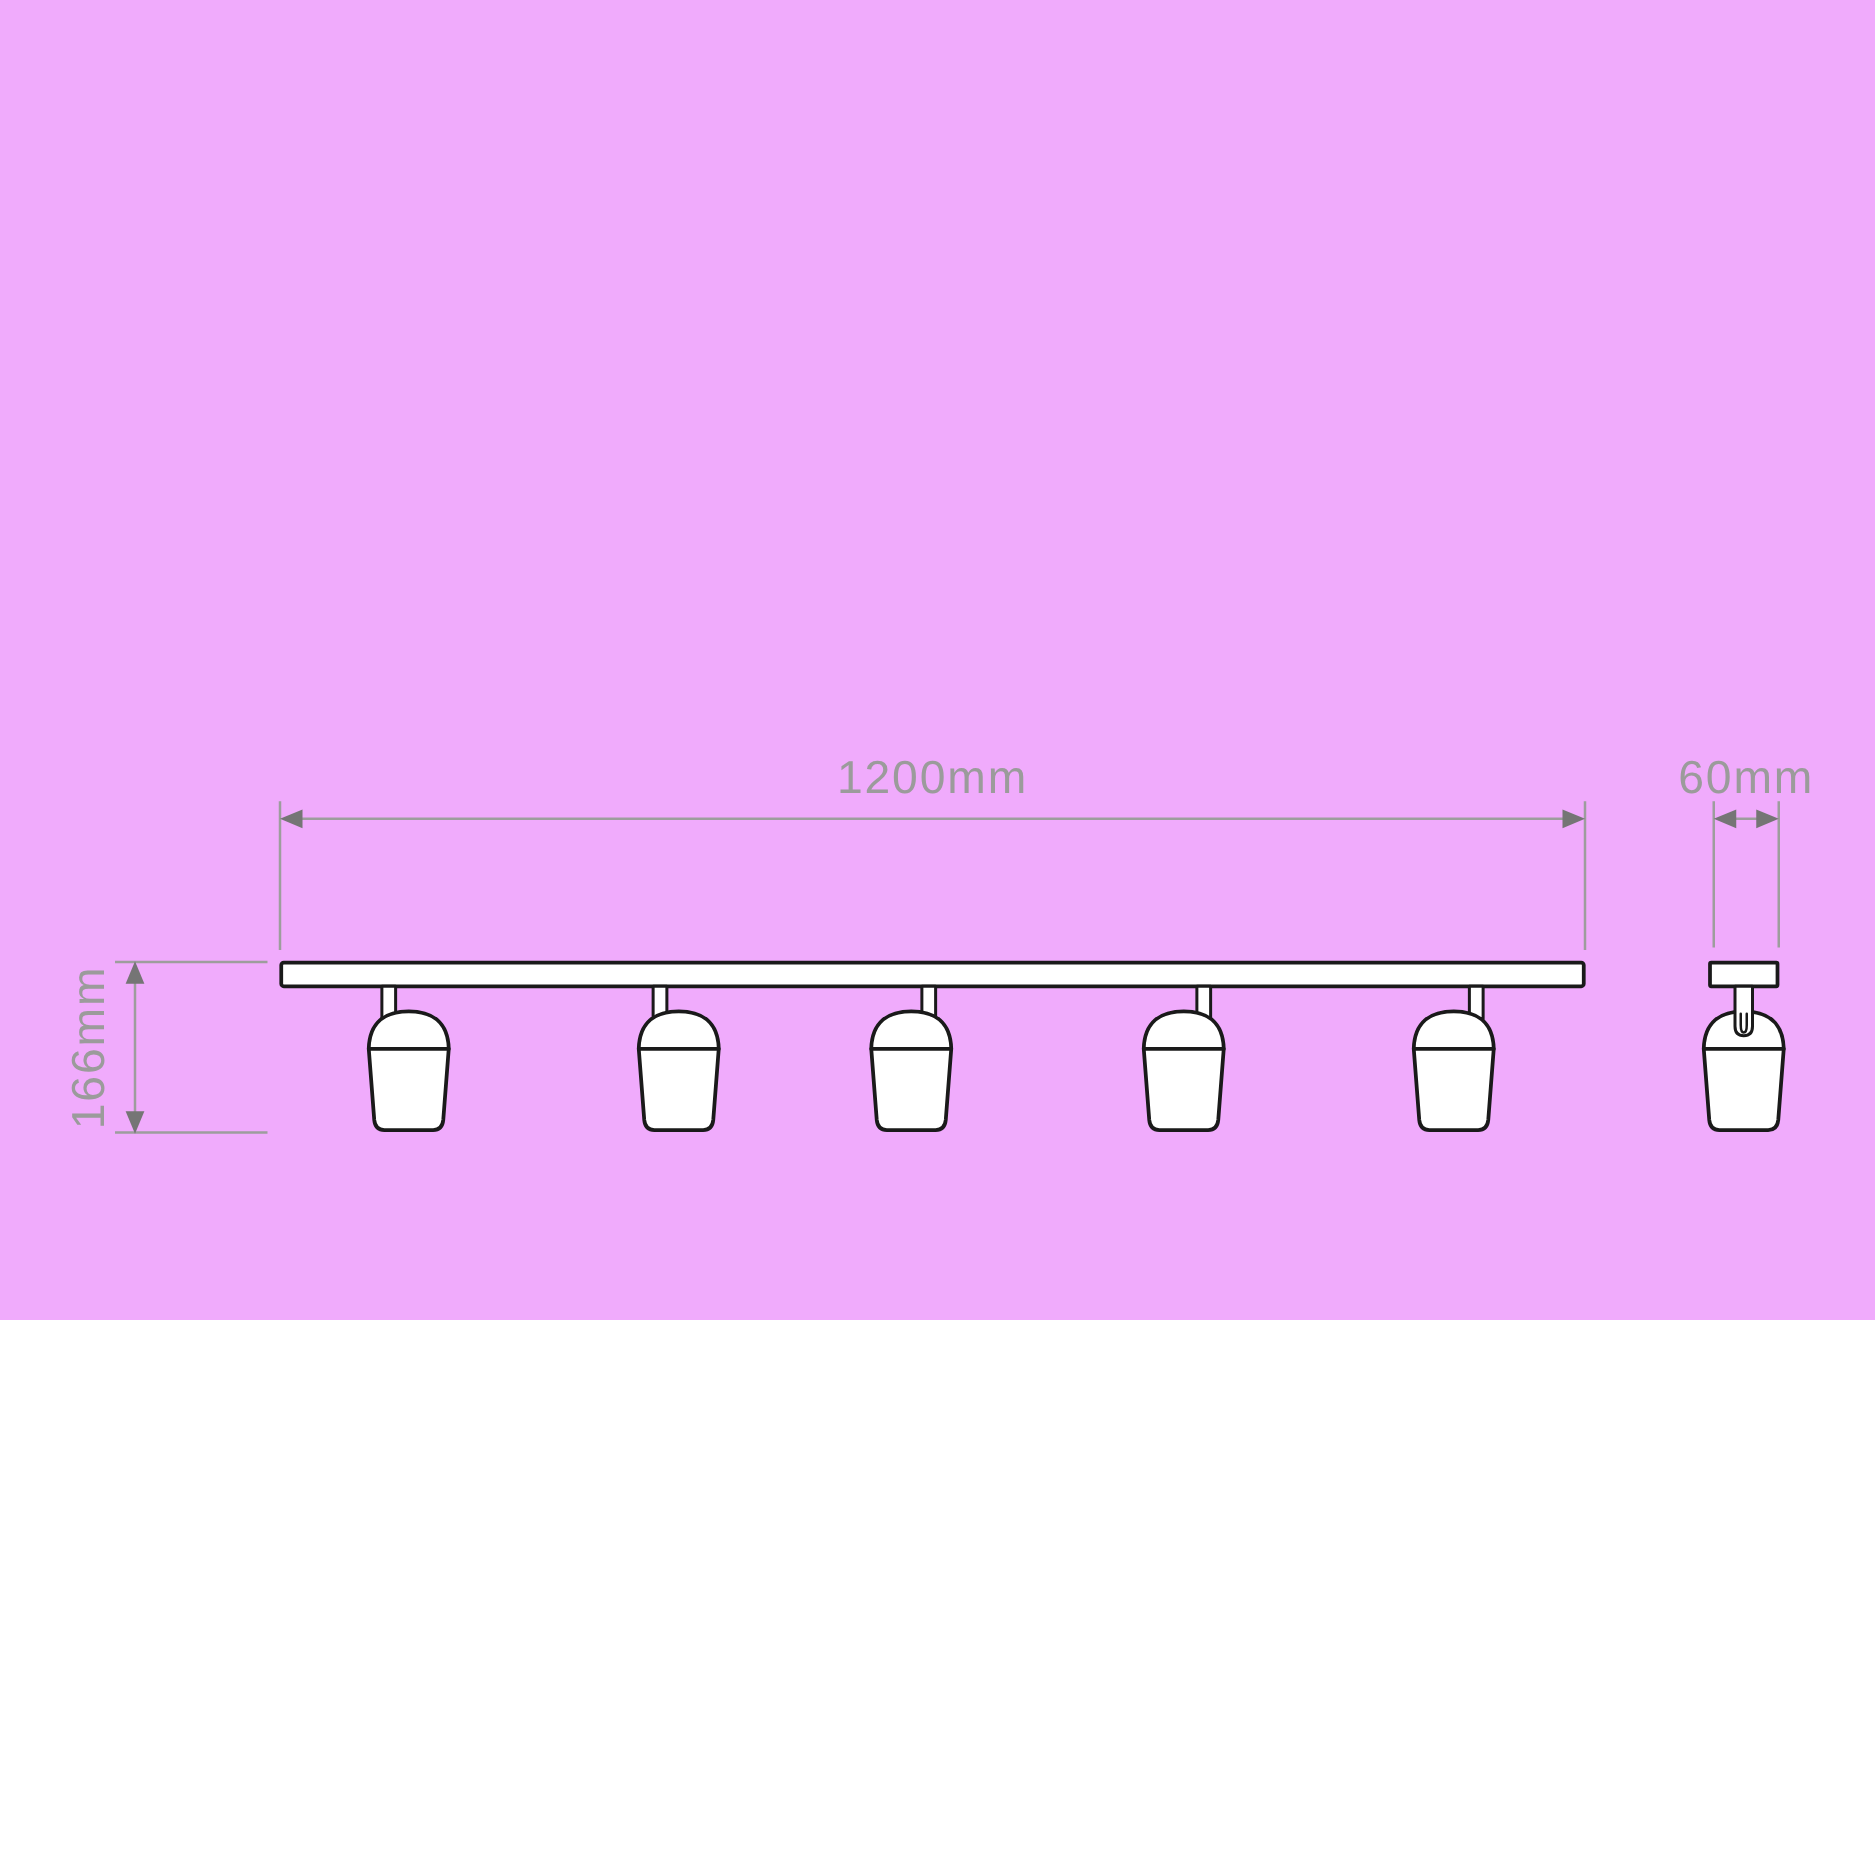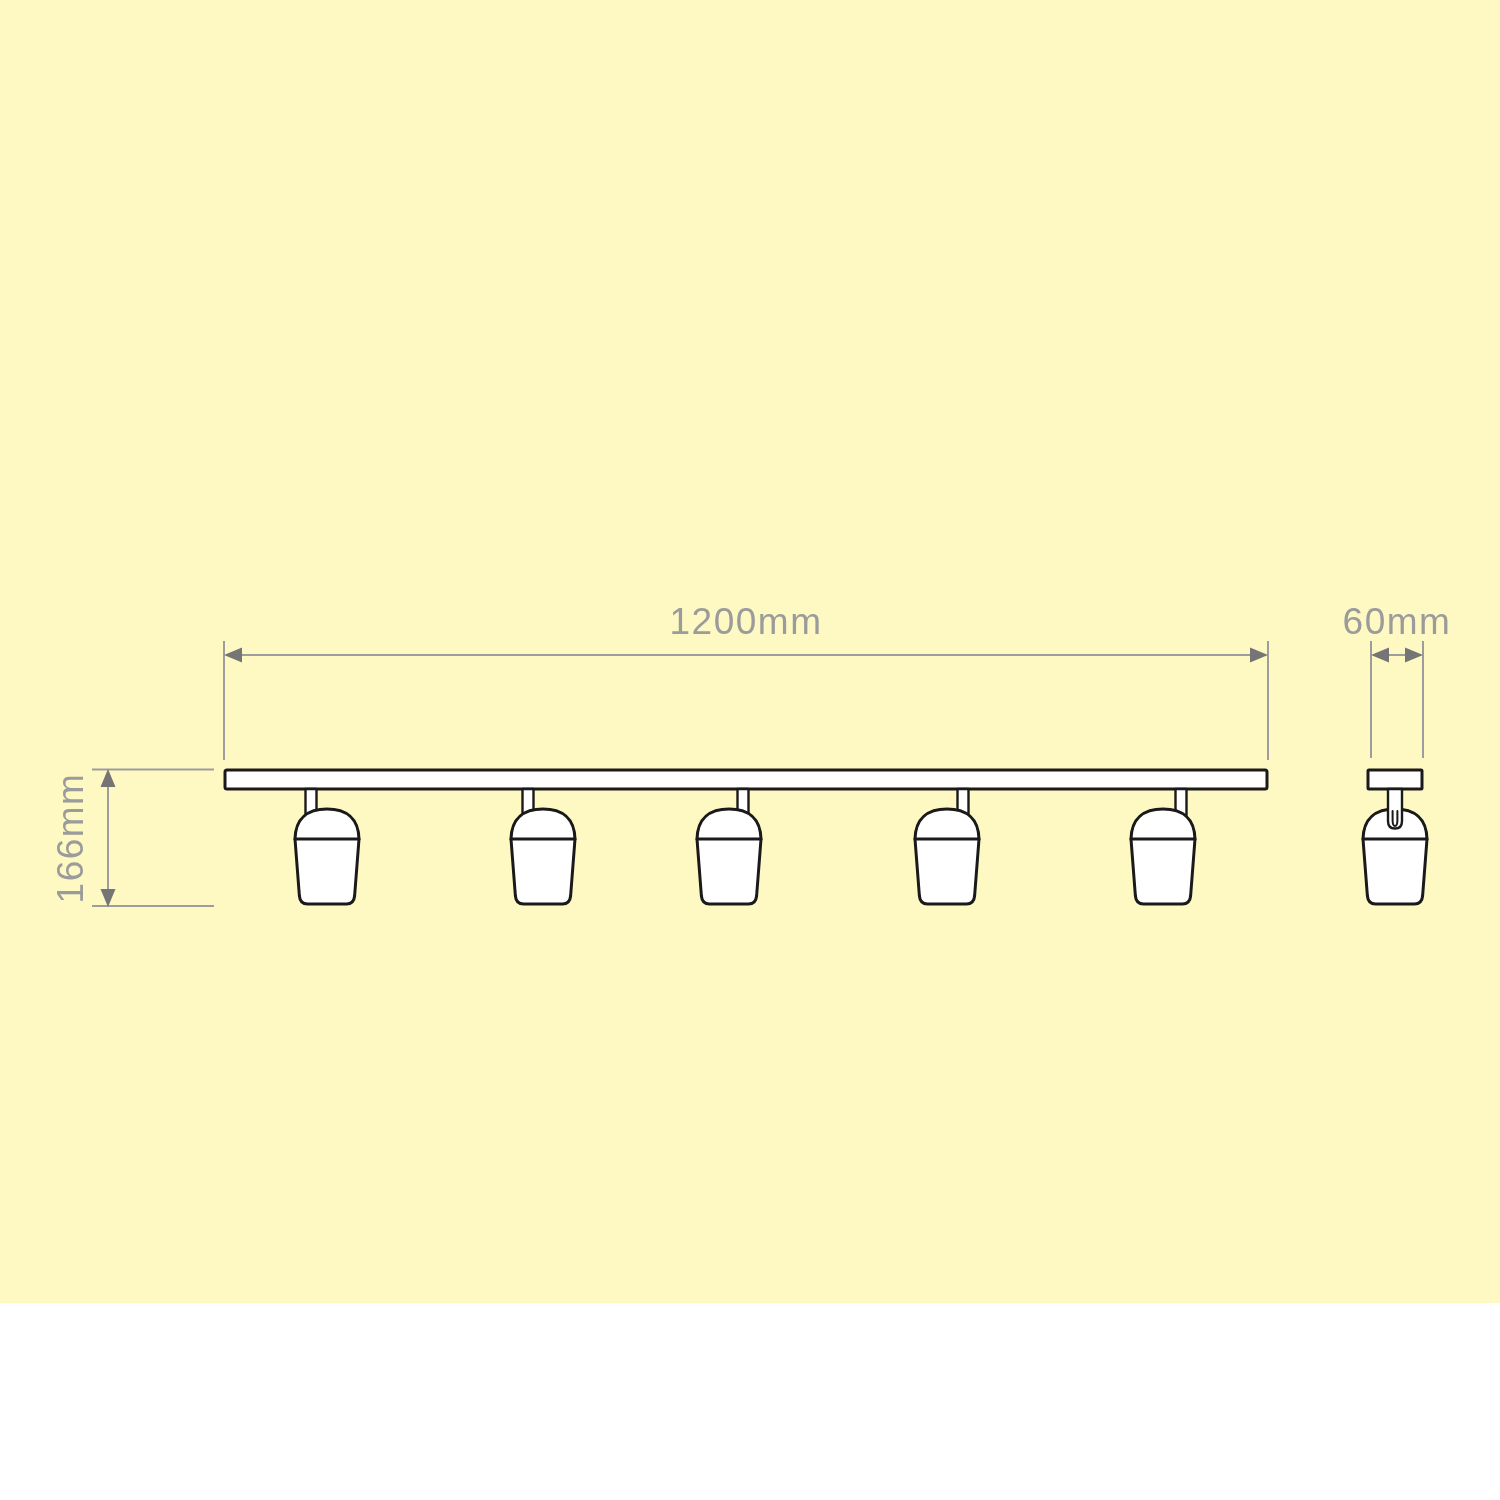--- a/index.html
+++ b/index.html
@@ -4,22 +4,22 @@
 <style>
   html, body {
     margin: 0;
     padding: 0;
     background: #ffffff;
     font-family: "Liberation Sans", sans-serif;
   }
   .canvas {
     position: relative;
     width: 1500px;
-    height: 1303px;
-    background: #fef9c3;
+    height: 1056px;
+    background: #f0abfc;
     overflow: hidden;
   }
   svg { display: block; }
   
   .g-line {
     stroke: #9d9d9d;
     stroke-width: 2;
     fill: none;
   }
   

